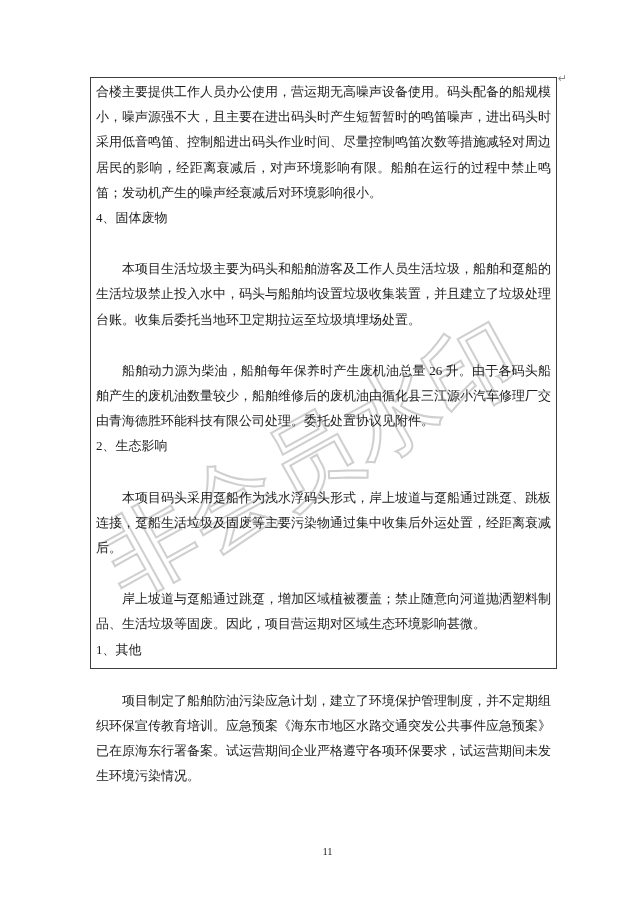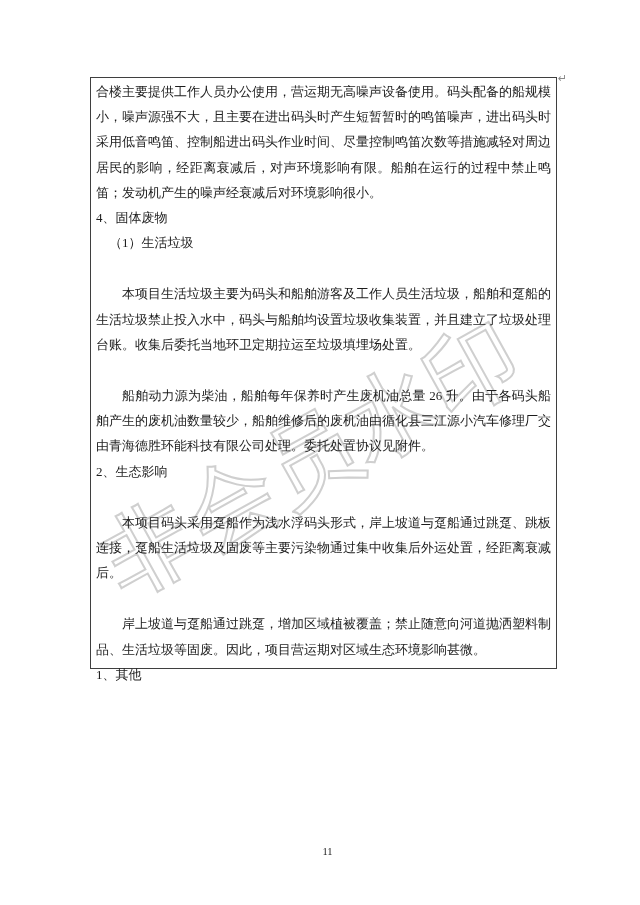--- a/index.html
+++ b/index.html
@@ -92,26 +92,26 @@
 
 <div class="sheet">
 
   <div class="watermark">非会员水印</div>
 
   <span class="corner-mark">↵</span>
 
   <div class="doc-cell">
     <div class="block">合楼主要提供工作人员办公使用，营运期无高噪声设备使用。码头配备的船规模小，噪声源强不大，且主要在进出码头时产生短暂暂时的鸣笛噪声，进出码头时采用低音鸣笛、控制船进出码头作业时间、尽量控制鸣笛次数等措施减轻对周边居民的影响，经距离衰减后，对声环境影响有限。船舶在运行的过程中禁止鸣笛；发动机产生的噪声经衰减后对环境影响很小。</div>
     <div class="block">4、固体废物</div>
-    <div class="block indent-1">（1）生活垃圾</div>
     <div class="block indent-2">本项目生活垃圾主要为码头和船舶游客及工作人员生活垃圾，船舶和趸船的生活垃圾禁止投入水中，码头与船舶均设置垃圾收集装置，并且建立了垃圾处理台账。收集后委托当地环卫定期拉运至垃圾填埋场处置。</div>
     <div class="block indent-2">船舶动力源为柴油，船舶每年保养时产生废机油总量 26 升。由于各码头船舶产生的废机油数量较少，船舶维修后的废机油由循化县三江源小汽车修理厂交由青海德胜环能科技有限公司处理。委托处置协议见附件。</div>
     <div class="block">2、生态影响</div>
     <div class="block indent-2">本项目码头采用趸船作为浅水浮码头形式，岸上坡道与趸船通过跳趸、跳板连接，趸船生活垃圾及固废等主要污染物通过集中收集后外运处置，经距离衰减后。</div>
     <div class="block indent-2">岸上坡道与趸船通过跳趸，增加区域植被覆盖；禁止随意向河道抛洒塑料制品、生活垃圾等固废。因此，项目营运期对区域生态环境影响甚微。</div>
     <div class="block">1、其他</div>
+    <div class="block indent-2">项目制定了船舶防油污染应急计划，建立了环境保护管理制度，并不定期组织环保宣传教育培训。应急预案《海东市地区水路交通突发公共事件应急预案》已在原海东行署备案。试运营期间企业严格遵守各项环保要求，试运营期间未发生环境污染情况。</div>
   </div>
 
   <div class="page-footer">
     <span class="page-number">11</span>
   </div>
 
 </div>
 
 </body></html>

